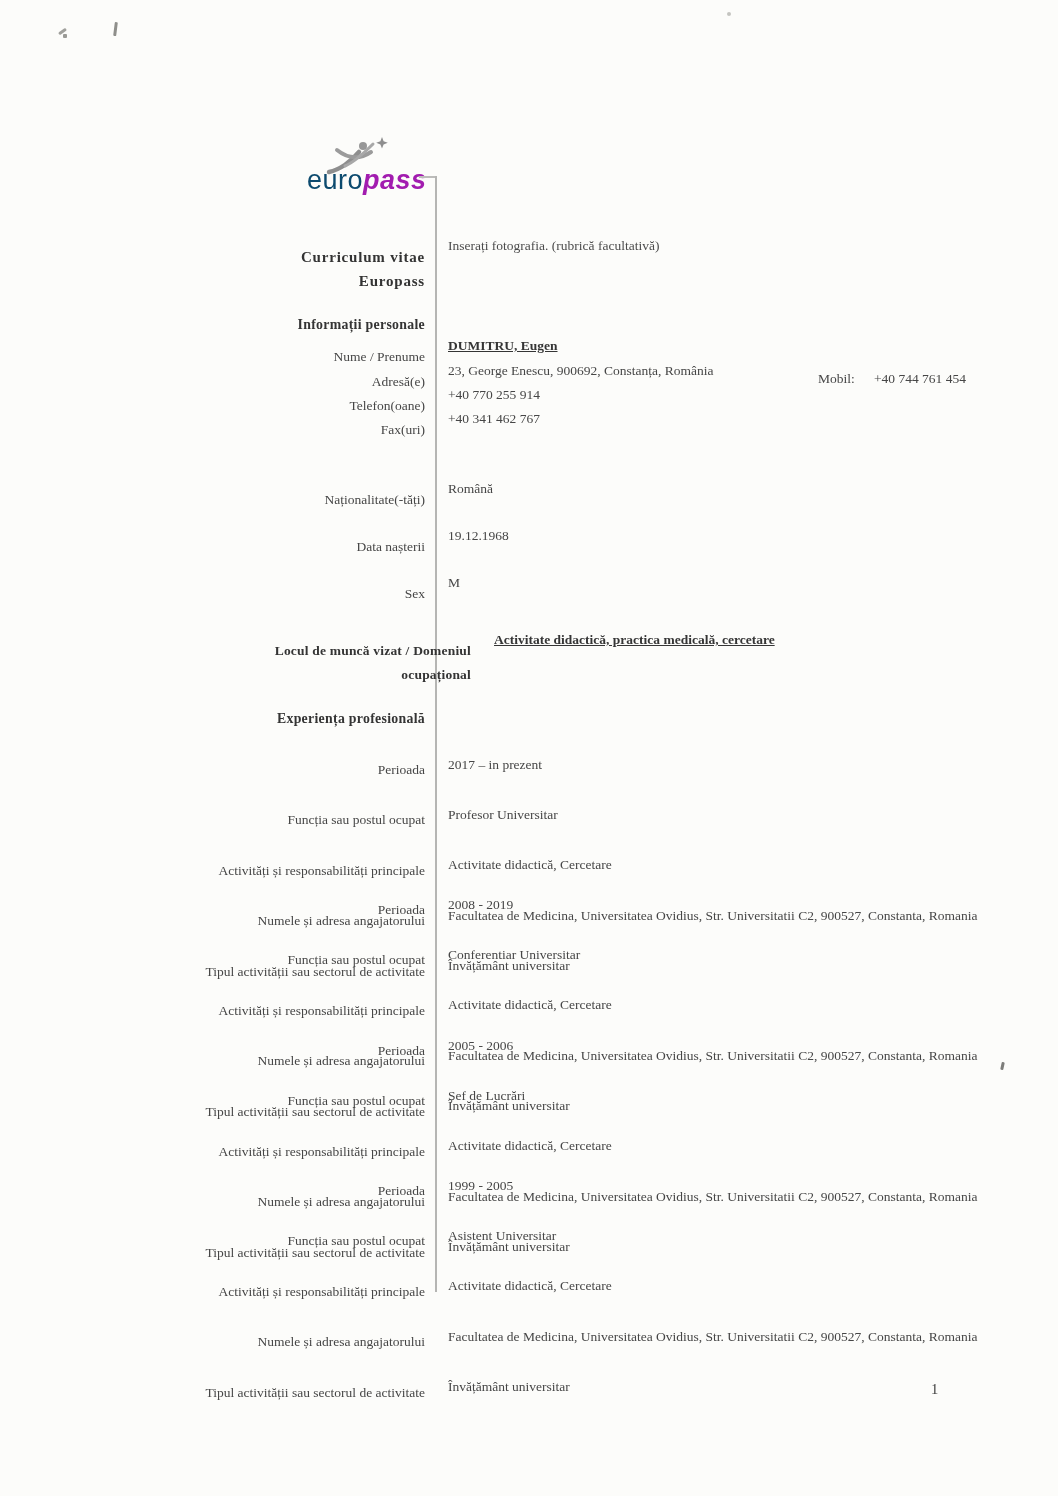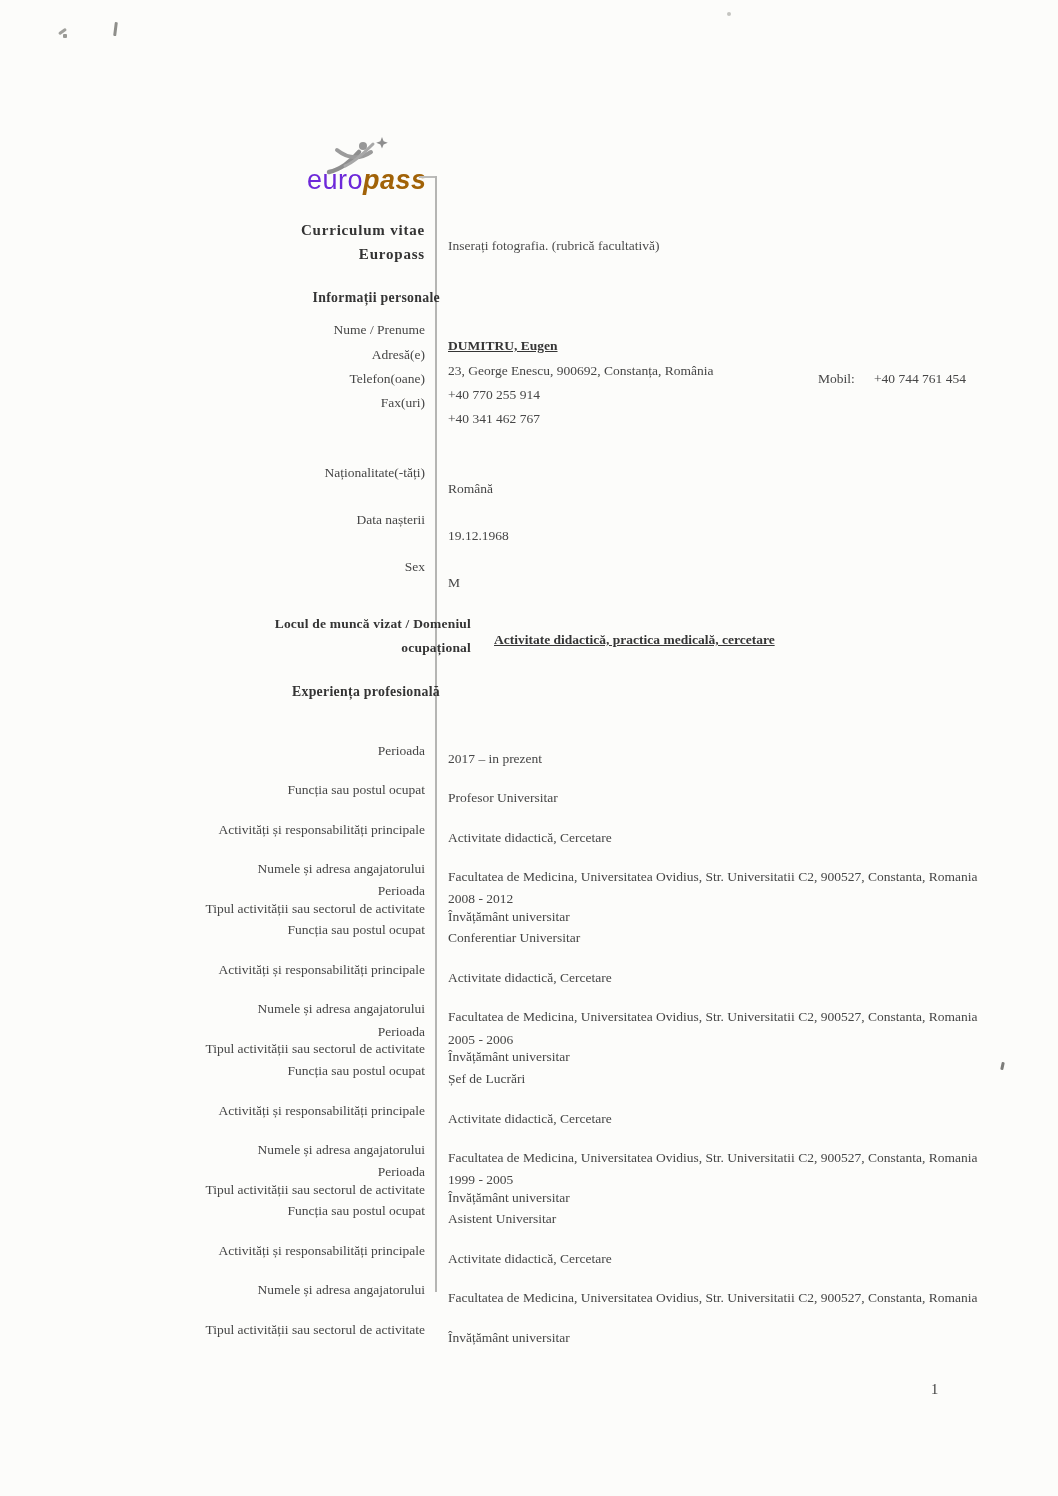--- a/index.html
+++ b/index.html
@@ -8,51 +8,51 @@
     width:1058px; height:1496px;
     margin:0 auto;
     background:#fcfcfa;
     font-family:"Liberation Serif","DejaVu Serif",serif;
     color:#464646;
     overflow:hidden;
   }
 
   
   .row { position:absolute; left:0; width:1058px; display:flex; align-items:flex-start; font-size:13.5px; line-height:16px; }
-  .lbl { width:425px; text-align:right; flex:none; }
+  .lbl { width:425px; text-align:right; flex:none;margin-top:27px; }
   .val { margin-left:23px; flex:1; text-align:left;margin-top:16px; }
   .bold { font-weight:bold; color:#353535;text-decoration:underline; }
 
   
   .title-row { line-height:24px; }
   .title-inner { display:inline-block; max-width:180px; font-weight:bold; font-size:15px; color:#333; letter-spacing:0.8px; text-align:right; }
   .photo-note { font-size:13.5px; color:#4c4c4c; }
 
-  .section-hdr { font-weight:bold; color:#343434; letter-spacing:0.3px; font-size:13.8px;padding-left:15px; }
+  .section-hdr { font-weight:bold; color:#343434; letter-spacing:0.3px; font-size:13.8px; }
 
   
   .job-row { line-height:23.5px;padding-left:46px; }
   .job-lbl-inner { display:inline-block; max-width:252px; font-weight:bold; color:#343434; text-align:right; letter-spacing:0.2px; }
 
   
   .xp-block { position:absolute; left:0; width:1058px; font-size:13.5px; }
   .xrow { display:flex; align-items:center; line-height:23.4px; }
   .xrow .lbl { width:425px; text-align:right; }
   .xrow .val { margin-left:23px; flex:1; }
 
   
   .divider { position:absolute; left:435px; top:176px; width:2px; height:1116px; background:#b5b5b3; }
   .divider-tick { position:absolute; left:419px; top:176px; width:17px; height:2px; background:#bcbcba; }
 
   
   .logo { position:absolute; left:303px; top:134px; width:140px; height:70px; }
   .logo-figure { position:absolute; left:22px; top:2px; }
   .logo-text { position:absolute; left:4px; top:32px; font-family:"Liberation Sans","DejaVu Sans",sans-serif; font-size:27px; line-height:28px; white-space:nowrap; }
-  .logo-text .euro { color:#6d28d9; font-weight:400; letter-spacing:0.5px; }
-  .logo-text .pass { color:#a16207; font-weight:bold; font-style:italic; letter-spacing:0.5px; }
+  .logo-text .euro { color:#0c4a6e; font-weight:400; letter-spacing:0.5px; }
+  .logo-text .pass { color:#a21caf; font-weight:bold; font-style:italic; letter-spacing:0.5px; }
 
   
   .mobil-lbl  { position:absolute; left:818px; top:0; }
   .mobil-val  { position:absolute; left:874px; top:0; }
 
   
   .page-num { position:absolute; left:931px; top:1381px; font-size:14.5px; color:#3c3c3c; }
 
   
   .speck { position:absolute; background:#999; }
@@ -164,21 +164,21 @@
     </div>
     <div class="xrow">
       <div class="lbl">Tipul activității sau sectorul de activitate</div>
       <div class="val">Învățământ universitar</div>
     </div>
   </div>
 
   <div class="xp-block" style="top:871px">
     <div class="xrow">
       <div class="lbl">Perioada</div>
-      <div class="val">2008 - 2012</div>
+      <div class="val">2008 - 2019</div>
     </div>
     <div class="xrow">
       <div class="lbl">Funcția sau postul ocupat</div>
       <div class="val">Conferentiar Universitar</div>
     </div>
     <div class="xrow">
       <div class="lbl">Activități și responsabilități principale</div>
       <div class="val">Activitate didactică, Cercetare</div>
     </div>
     <div class="xrow">

